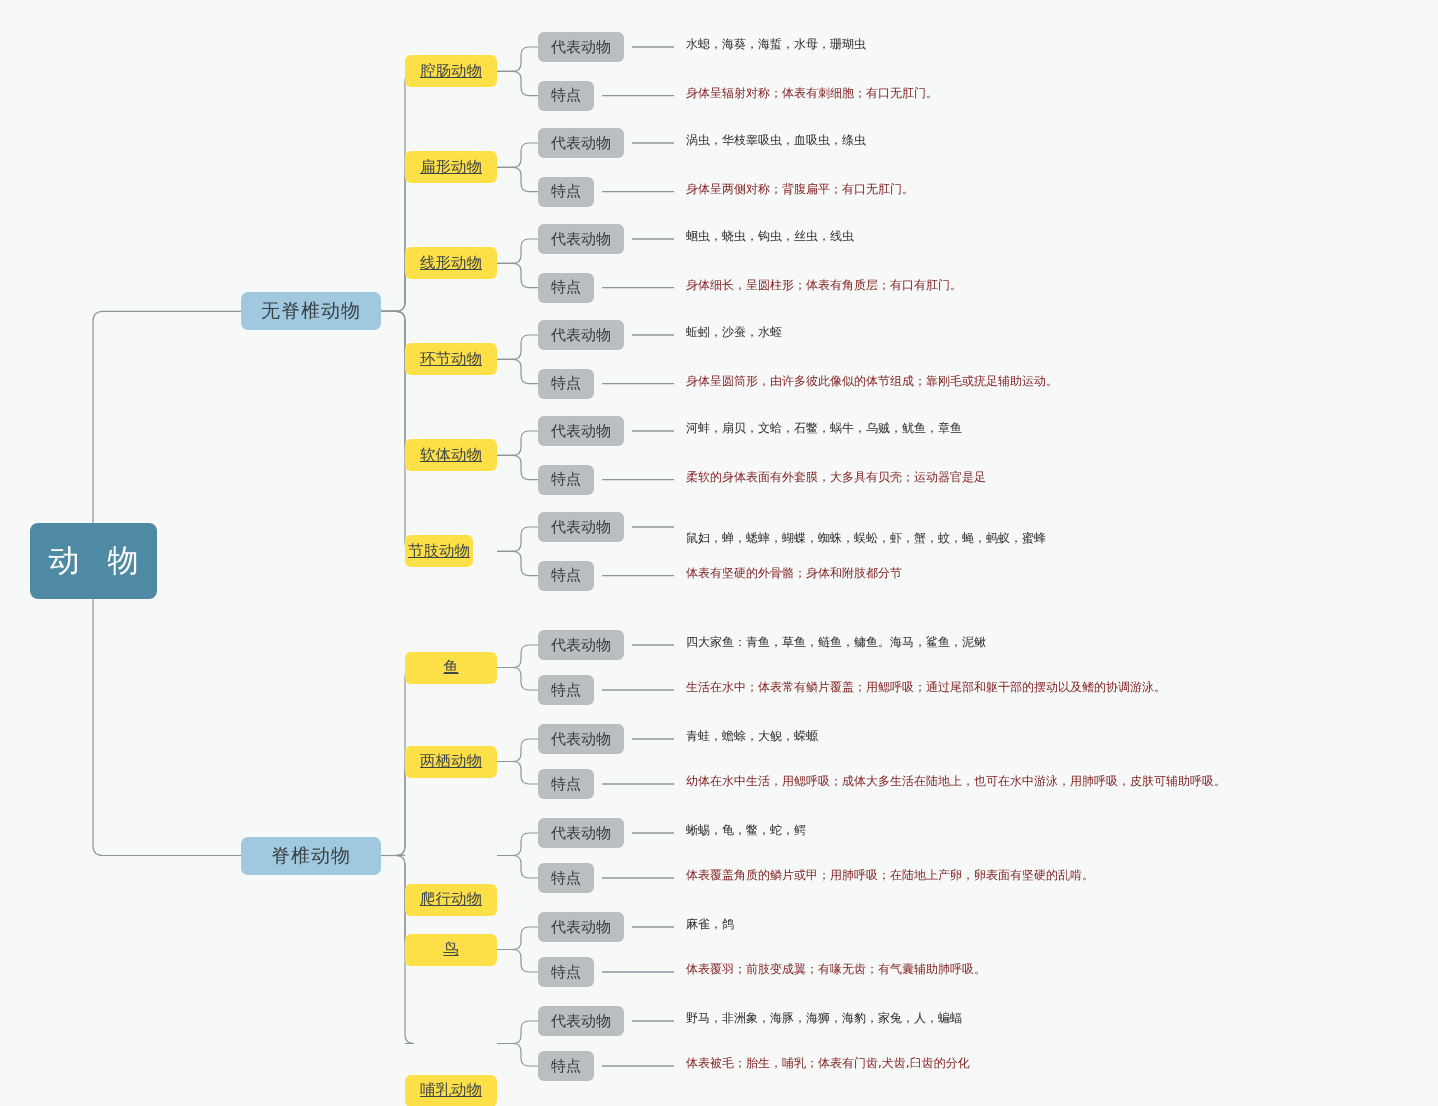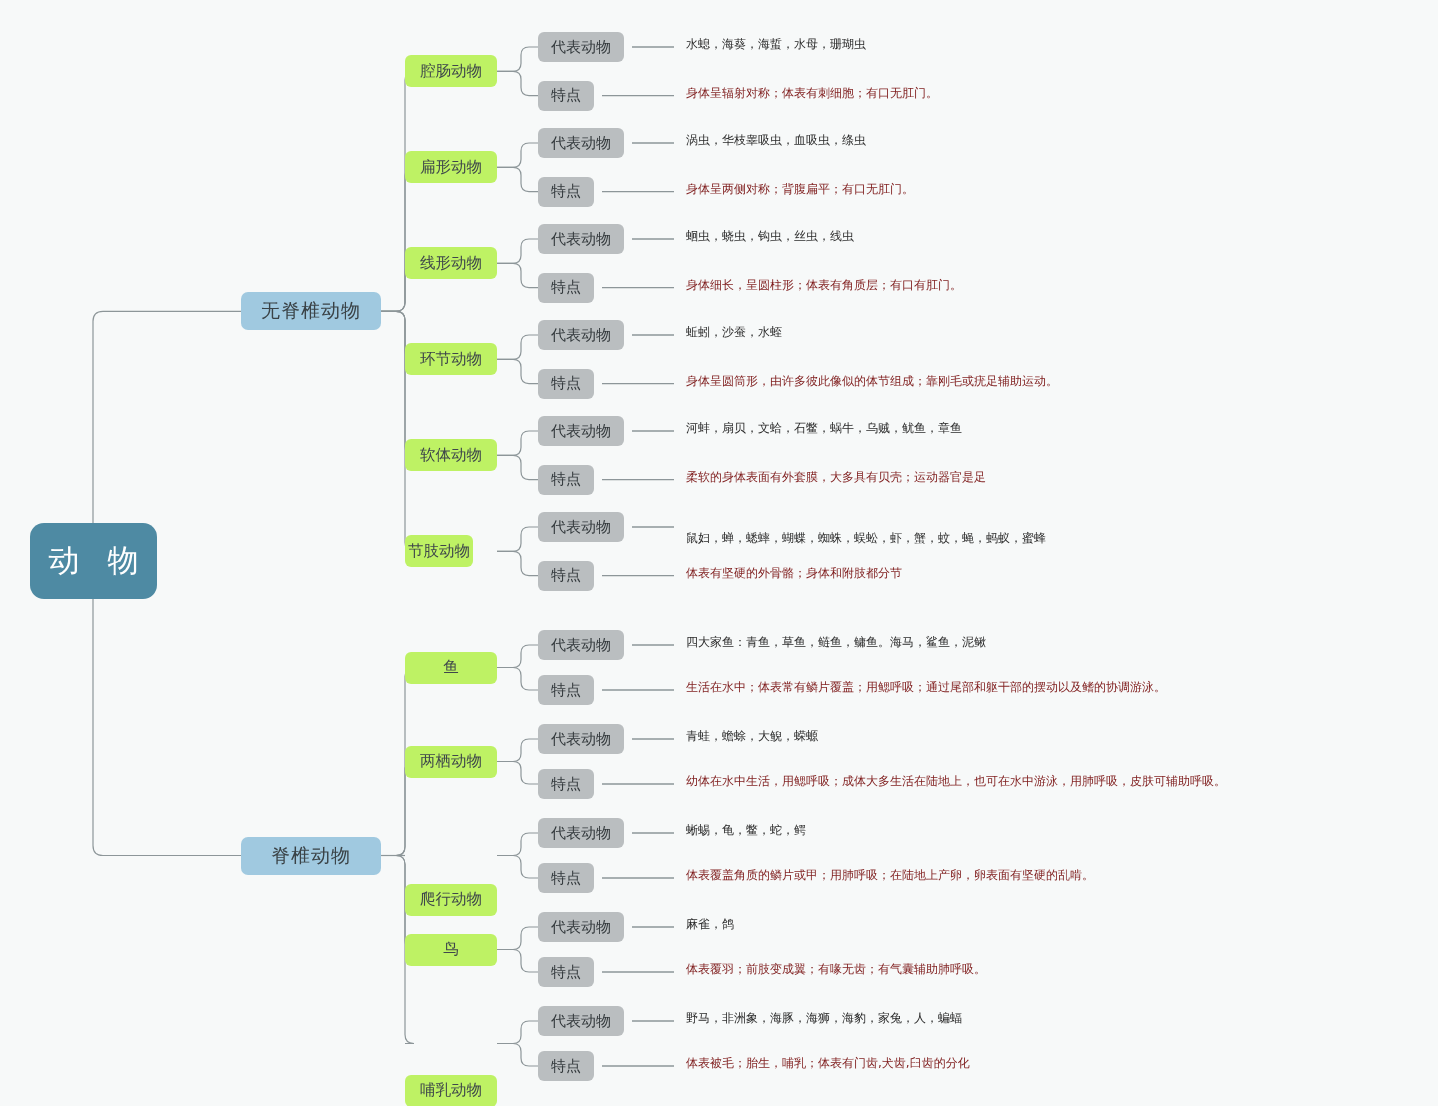--- a/index.html
+++ b/index.html
@@ -10,29 +10,29 @@
     overflow:hidden;
     position:relative;
   }
   #mindmap{position:absolute;left:0;top:0;width:1438px;height:1106px;}
   svg.links{position:absolute;left:0;top:0;width:1438px;height:1106px;pointer-events:none;}
 
   .node{position:absolute;box-sizing:border-box;display:flex;align-items:center;
         justify-content:center;border-radius:6px;white-space:nowrap;}
 
   .node-root{
-    background:#4e8aa3;color:#ffffff;border-radius:14px;
+    background:#4e8aa3;color:#ffffff;border-radius:8px;
     font-size:31px;letter-spacing:9px;text-indent:9px;font-weight:400;
   }
   .node-l2{
     background:#a0c9e0;color:#3a4246;font-size:19px;border-radius:7px;
     letter-spacing:1px;
   }
   .node-l3{
-    background:#bef264;color:#3f474b;font-size:15.5px;border-radius:6px;
+    background:#fde047;color:#3f474b;font-size:15.5px;border-radius:6px;text-decoration:underline;
   }
   .node-l4{
     background:#babec0;color:#33393c;font-size:15px;border-radius:6px;
   }
   .leaf{
     position:absolute;color:#2b2b2b;font-size:12px;white-space:nowrap;
     line-height:1;
   }
   .leaf.feature{color:#7f1d1d;text-align:center;}
 </style>

